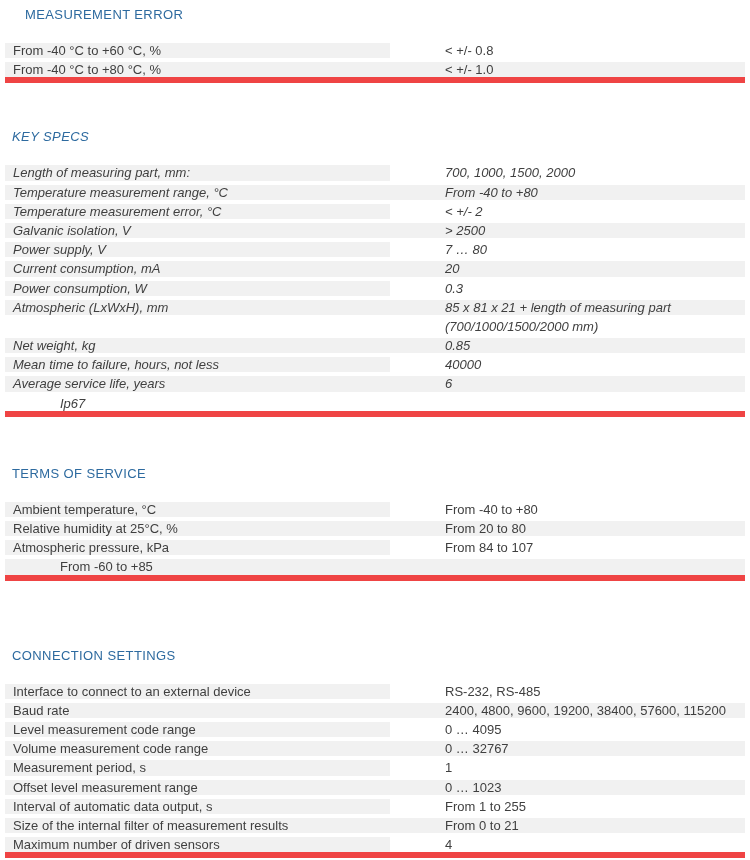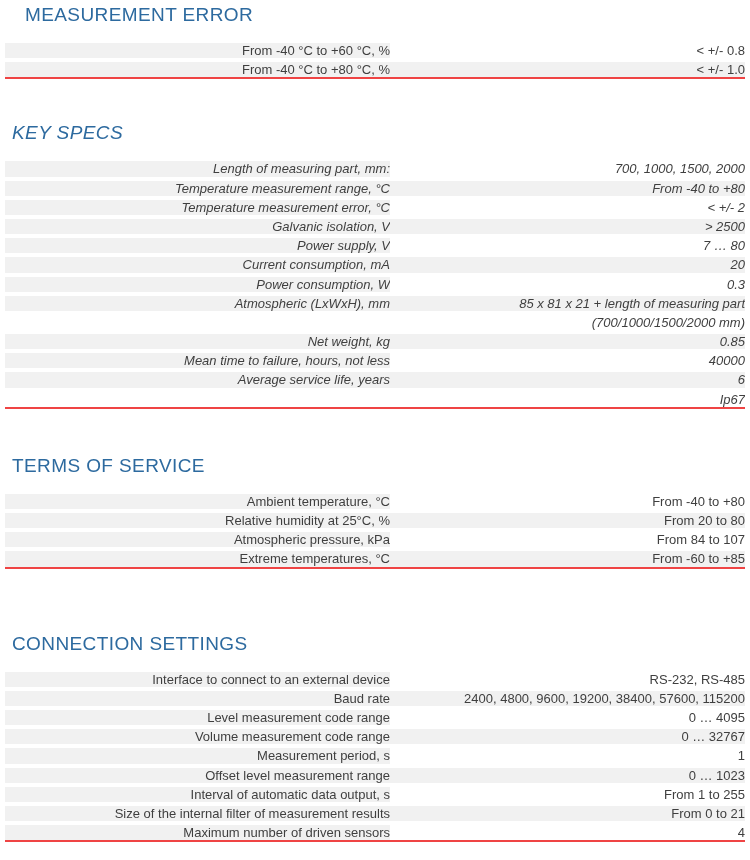--- a/index.html
+++ b/index.html
@@ -13,30 +13,30 @@
     color: #3f3f3f;
   }
   #sheet { padding: 4px 5px 0 5px; }
 
   .spec-section { display: block; }
   .spec-section:nth-of-type(2) { margin-top: 43px; font-style: italic; }
   .spec-section:nth-of-type(3) { margin-top: 46px; }
   .spec-section:nth-of-type(4) { margin-top: 64px; }
 
   .heading {
-    font-size: 19px;
+    font-size: 13px;
     line-height: 22px;
     font-weight: 400;
     color: #2d6a9f;
     letter-spacing: 0.4px;
     margin: 0 0 17px 7px;
   }
   .spec-section:nth-of-type(1) .heading { margin-left: 20px; }
 
-  .spec-table { border-bottom: 2px solid #ef4444; text-align: right; }
+  .spec-table { border-bottom: 6px solid #ef4444; }
 
   .spec-row {
     display: flex;
     height: 15.2px;
     line-height: 15.2px;
     font-size: 13px;
     margin-bottom: 4px;
     white-space: nowrap;
   }
   .spec-row:last-child { margin-bottom: 0; }
@@ -47,20 +47,21 @@
     background: #f1f1f1;
     padding-left: 8px;
     overflow: hidden;
   }
   .spec-row.continuation .cell.label { background: transparent; }
 
   .cell.value {
     flex: 1;
     padding-left: 15px;
     overflow: hidden;
+    margin-left: 40px;
   }
 </style>
 </head>
 <body>
 
 <main id="sheet">
     <section class="spec-section">
       <h2 class="heading">MEASUREMENT ERROR</h2>
       <div class="spec-table">
         <div class="spec-row">
@@ -138,21 +139,20 @@
         </div>
         <div class="spec-row">
           <div class="cell label">Relative humidity at 25°C, %</div>
           <div class="cell value">From 20 to 80</div>
         </div>
         <div class="spec-row">
           <div class="cell label">Atmospheric pressure, kPa</div>
           <div class="cell value">From 84 to 107</div>
         </div>
         <div class="spec-row">
-          <div class="cell label">Extreme temperatures, °C</div>
           <div class="cell value">From -60 to +85</div>
         </div>
       </div>
     </section>
     <section class="spec-section">
       <h2 class="heading">CONNECTION SETTINGS</h2>
       <div class="spec-table">
         <div class="spec-row">
           <div class="cell label">Interface to connect to an external device</div>
           <div class="cell value">RS-232, RS-485</div>

